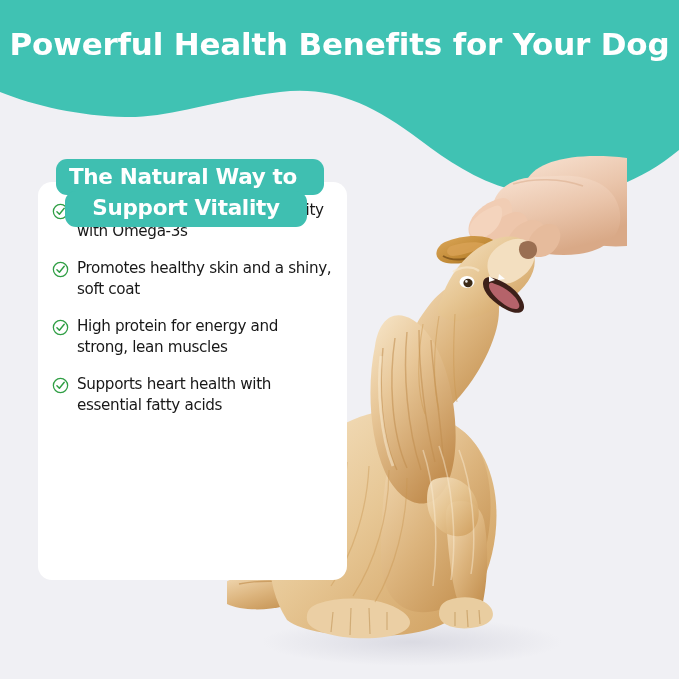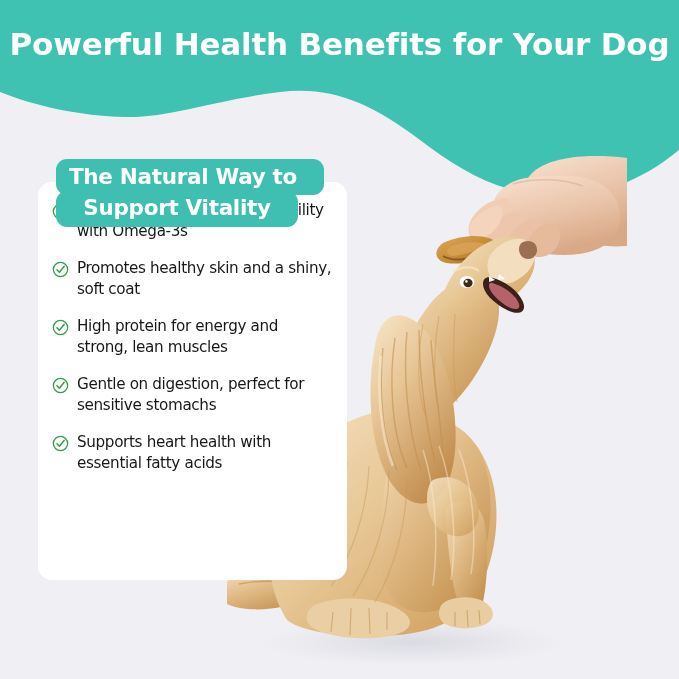--- a/index.html
+++ b/index.html
@@ -78,20 +78,21 @@
   .badge-line-1 {
     border-radius:11px;
     padding:5px 13px 6px 13px;
     width:268px;
     text-align:left;
   }
   .badge-line-2 {
     border-radius:11px;
     padding:4px 13px 7px 13px;
     width:242px;
+    margin-left:9px;
     margin-top:-4px;
     text-align:center;
   }
 </style>
 </head>
 <body>
 
 <div id="stage">
 
   <svg class="header-wave" viewBox="0 0 679 205" preserveAspectRatio="none">
@@ -314,27 +315,20 @@
       </li>
 
       <li class="benefit">
         <svg class="check-icon" viewBox="0 0 20 20">
           <circle cx="10" cy="10" r="8.4" fill="none" stroke="#2f9e44" stroke-width="1.5"></circle>
           <path d="M5.8,10.3 L8.7,13.2 L14.4,6.2" fill="none" stroke="#2f9e44" stroke-width="1.7" stroke-linecap="round" stroke-linejoin="round"></path>
         </svg>
         <span class="benefit-text">High protein for energy and strong, lean muscles</span>
       </li>
 
-      <li class="benefit">
-        <svg class="check-icon" viewBox="0 0 20 20">
-          <circle cx="10" cy="10" r="8.4" fill="none" stroke="#2f9e44" stroke-width="1.5"></circle>
-          <path d="M5.8,10.3 L8.7,13.2 L14.4,6.2" fill="none" stroke="#2f9e44" stroke-width="1.7" stroke-linecap="round" stroke-linejoin="round"></path>
-        </svg>
-        <span class="benefit-text">Gentle on digestion, perfect for sensitive stomachs</span>
-      </li>
 
 
       <li class="benefit">
         <svg class="check-icon" viewBox="0 0 20 20">
           <circle cx="10" cy="10" r="8.4" fill="none" stroke="#2f9e44" stroke-width="1.5"></circle>
           <path d="M5.8,10.3 L8.7,13.2 L14.4,6.2" fill="none" stroke="#2f9e44" stroke-width="1.7" stroke-linecap="round" stroke-linejoin="round"></path>
         </svg>
         <span class="benefit-text">Supports heart health with essential fatty acids</span>
       </li>
 

